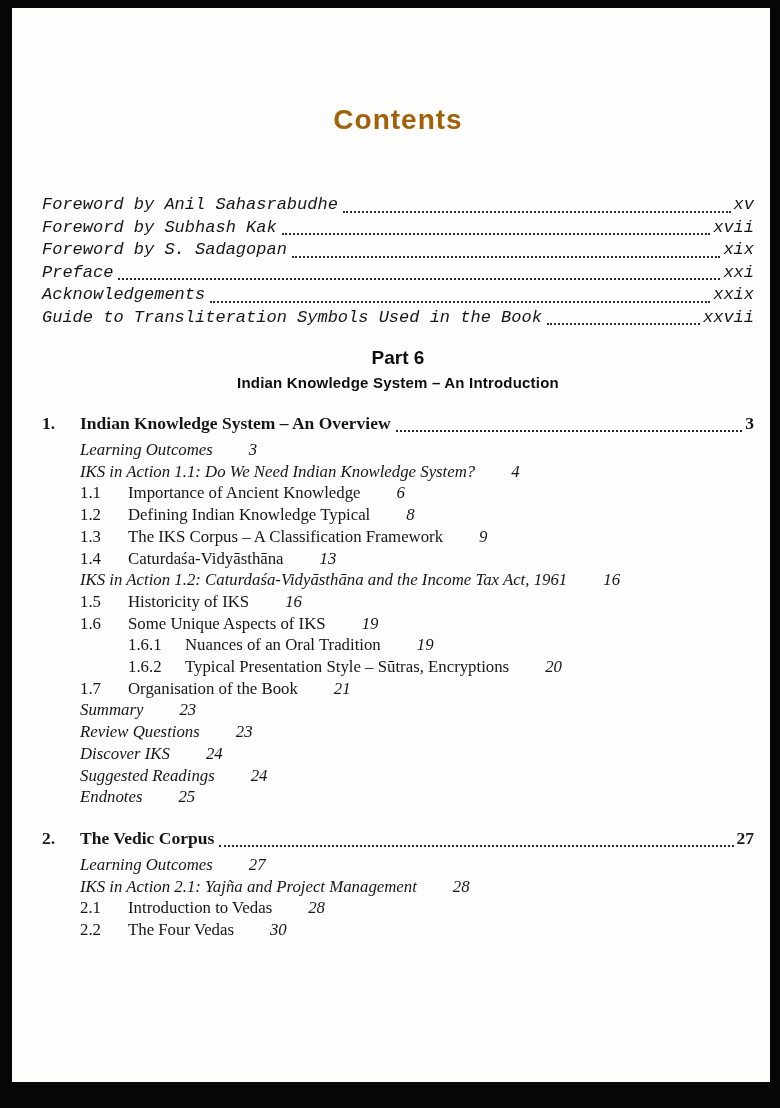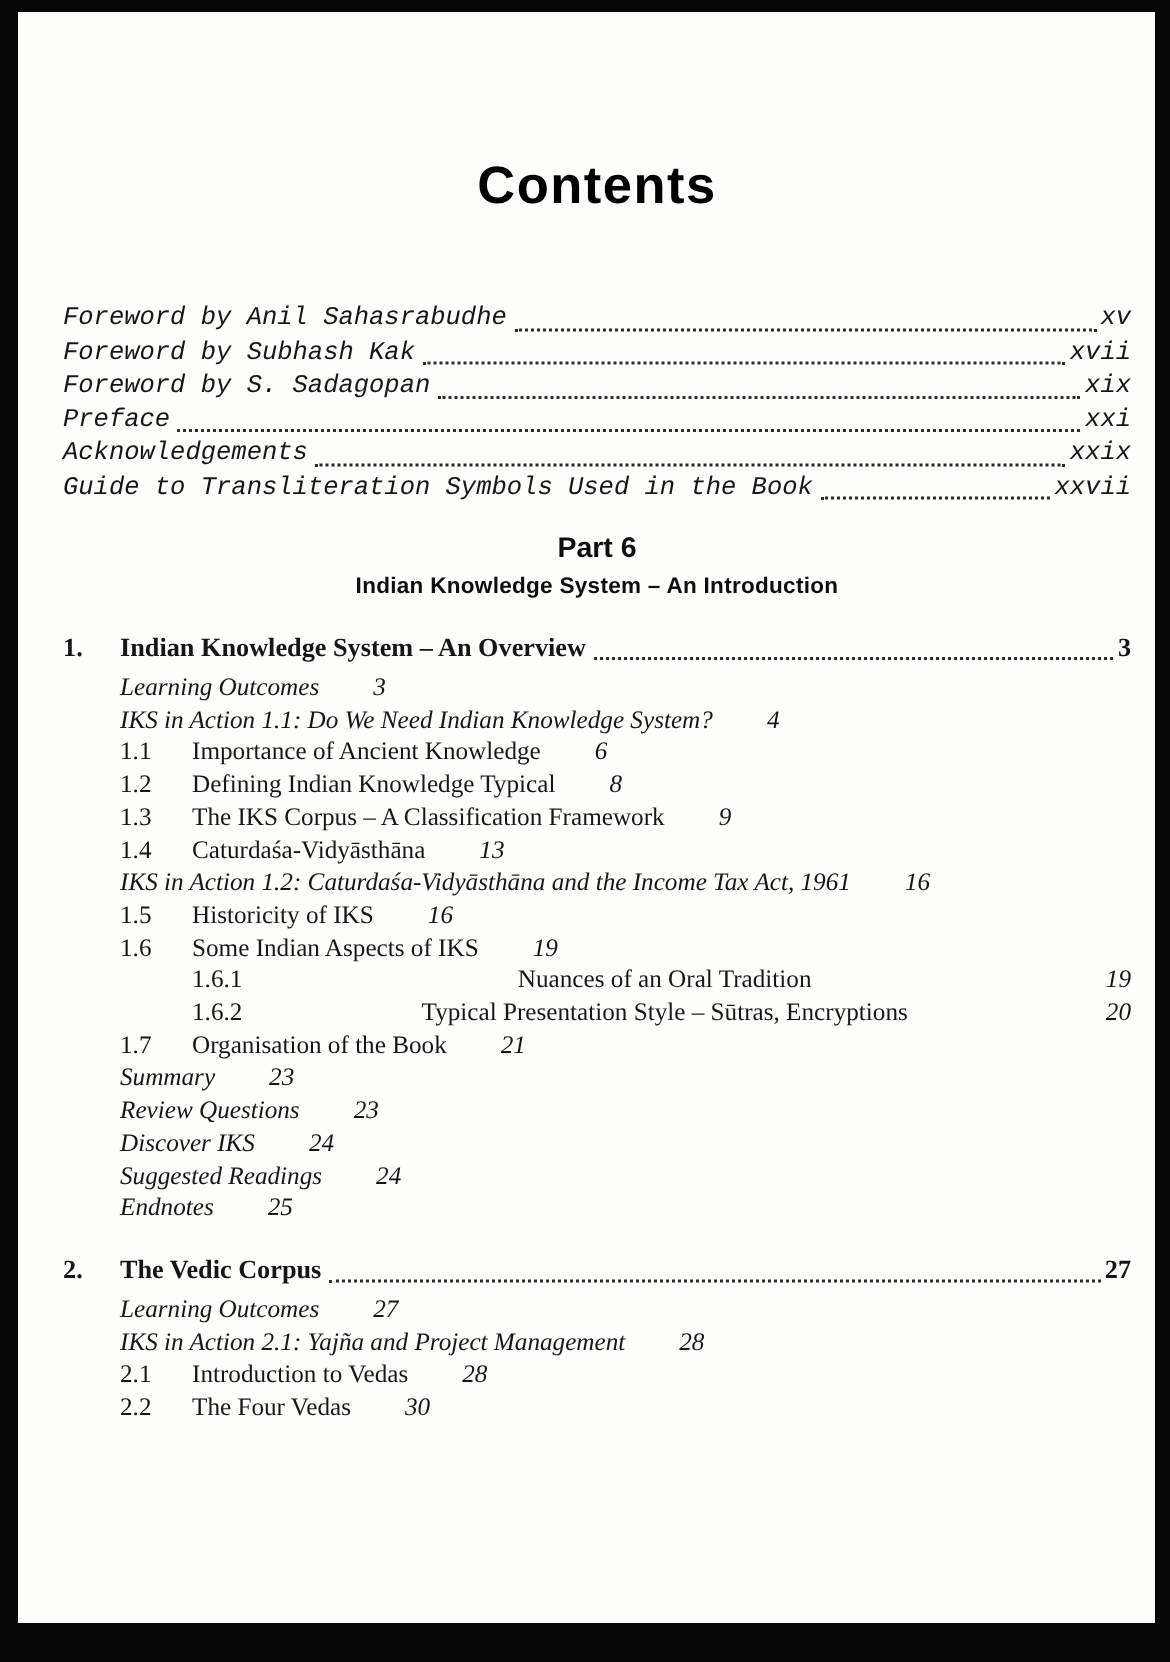--- a/index.html
+++ b/index.html
@@ -16,23 +16,23 @@
     left: 12px; top: 8px; right: 10px; bottom: 26px;
     background: #fdfdfc;
     padding: 0 16px 0 30px;
     overflow: hidden;
   }
   .contents-title {
     margin-top: 96px;
     text-align: center;
     font-family: "Liberation Sans", sans-serif;
     font-weight: bold;
-    font-size: 35px;
+    font-size: 28px;
     letter-spacing: 1px;
-    color: #000000;
+    color: #a16207;
   }
   .front-matter { margin-top: 58px; font-family: Liberation Mono, monospace; }
   .fm-row {
     display: flex;
     align-items: flex-end;
     font-style: italic;
     font-size: 17px;
     line-height: 22.5px;
   }
   .dots {
@@ -64,21 +64,21 @@
   .ch-title { flex: none; }
   .ch-page { flex: none; }
   .entries {
     margin-left: 38px;
     margin-top: 3px;
     font-size: 16.8px;
     line-height: 21.7px;
   }
   .entry { display: flex; align-items: baseline; }
   .e-num { width: 48px; flex: none; }
-  .lvl2 { padding-left: 48px; justify-content: space-between; }
+  .lvl2 { padding-left: 48px; }
   .lvl2 .e-num { width: 57px; }
   .e-text { flex: none; }
   .e-page { font-style: italic; margin-left: 36px; flex: none; }
   .italic .e-text { font-style: italic; }
 </style>
 </head>
 <body>
 
 <div class="page">
 
@@ -162,21 +162,21 @@
         <span class="e-text">IKS in Action 1.2: Caturdaśa-Vidyāsthāna and the Income Tax Act, 1961</span>
         <span class="e-page">16</span>
       </div>
       <div class="entry">
         <span class="e-num">1.5</span>
         <span class="e-text">Historicity of IKS</span>
         <span class="e-page">16</span>
       </div>
       <div class="entry">
         <span class="e-num">1.6</span>
-        <span class="e-text">Some Indian Aspects of IKS</span>
+        <span class="e-text">Some Unique Aspects of IKS</span>
         <span class="e-page">19</span>
       </div>
       <div class="entry lvl2">
         <span class="e-num">1.6.1</span>
         <span class="e-text">Nuances of an Oral Tradition</span>
         <span class="e-page">19</span>
       </div>
       <div class="entry lvl2">
         <span class="e-num">1.6.2</span>
         <span class="e-text">Typical Presentation Style – Sūtras, Encryptions</span>

